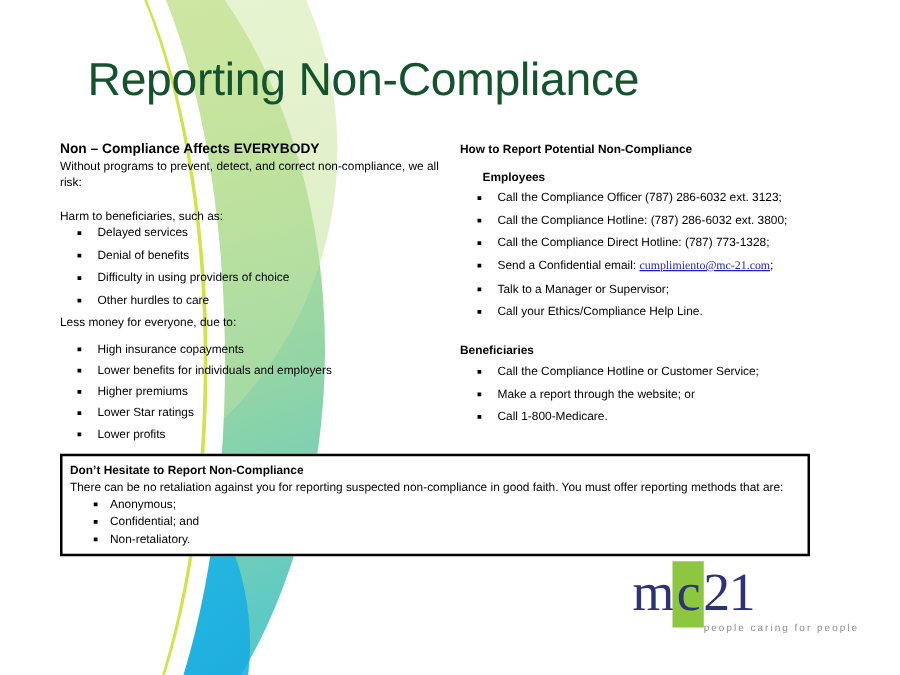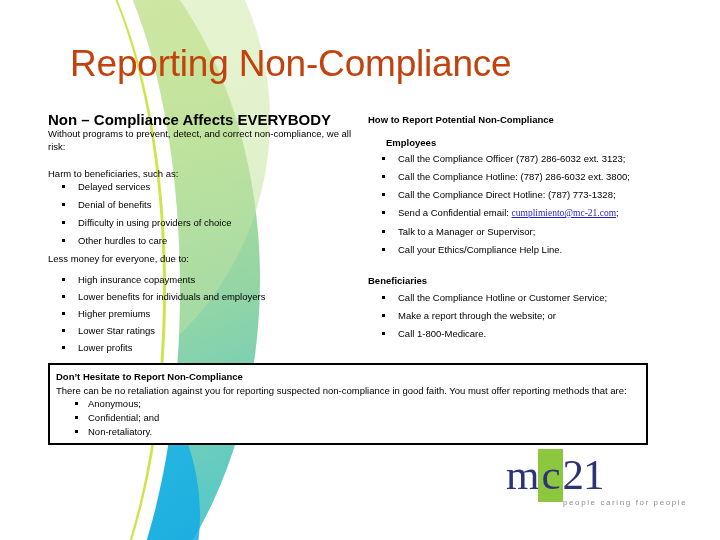--- a/index.html
+++ b/index.html
@@ -99,33 +99,33 @@
 
   
   #title {
     position: absolute;
     left: 70px; top: 40px;
     width: 600px;
     font-size: 37px;
     line-height: 48px;
     font-weight: 400;
     letter-spacing: -0.2px;
-    color: #c2410c;
+    color: #14532d;
     white-space: nowrap;
   }
 
   
   .col {
     position: absolute;
     font-size: 9.5px;
     line-height: 13.5px;
   }
   .lead {
     font-weight: bold;
-    font-size: 15px;
+    font-size: 11px;
   }
   .just {
     text-align: justify;
   }
   ul.bl {
     list-style: none;
     margin: 0;
     padding: 0;
   }
   ul.bl li {

